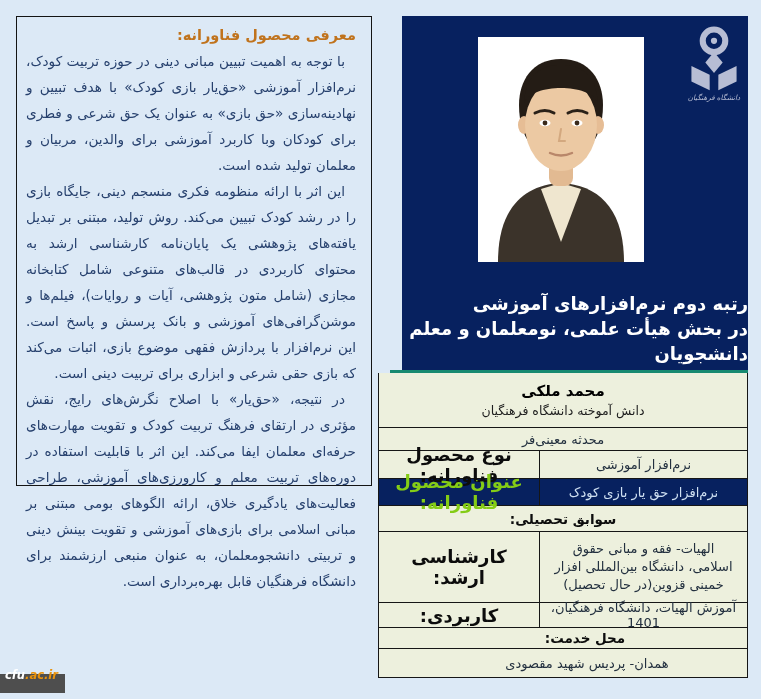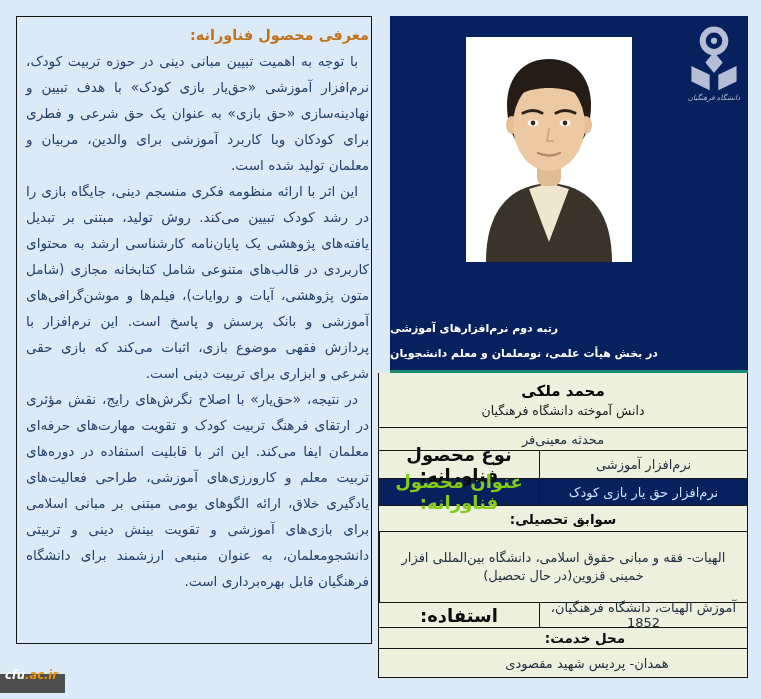--- a/index.html
+++ b/index.html
@@ -6,54 +6,54 @@
   html,body { width:761px; height:699px; overflow:hidden; }
   body {
     background:#dce9f6;
     font-family:"DejaVu Sans", sans-serif;
     position:relative;
   }
   .page { position:absolute; inset:0; }
 
   
   .intro-box {
-    position:absolute; left:16px; top:16px; width:356px; height:628px;
+    position:absolute; left:16px; top:16px; width:356px; height:470px;
     border:1px solid #141414; background:#dce9f6;
-    padding:5px 2px 0 9px;
+    padding:5px 15px 0 9px;
   }
   .intro-heading {
     color:#c0731d; font-weight:bold; font-size:14.5px; line-height:26px;
   }
   .intro-p {
     color:#27416e; font-size:13.6px; line-height:26px;
     text-align:justify; text-indent:11px;
   }
 
   
   .right-col { position:absolute; left:378px; top:16px; width:370px; }
 
   .navy-panel {
-    position:relative; margin-left:12px; height:354px; background:#07215f;
+    position:relative; margin-left:24px; height:354px; background:#07215f;
   }
   .photo-card {
     position:absolute; left:76px; top:21px; width:166px; height:225px;
     background:#ffffff;
   }
   .photo-card svg { display:block; width:100%; height:100%; }
 
   .uni-logo { position:absolute; right:3px; top:10px; width:62px; text-align:center; }
   .uni-logo svg { display:block; margin:0 auto; }
   .uni-logo-caption {
     color:#b7bdd4; font-size:7.5px; font-style:italic; line-height:9px;
     white-space:nowrap; transform:scale(.95); margin-top:1px;
   }
 
   .banner {
-    position:absolute; left:0; right:0; bottom:4px; text-align:left;
-    color:#ffffff; font-weight:bold; font-size:11px; line-height:25px;
+    position:absolute; left:0; right:0; bottom:4px; text-align:right;
+    color:#ffffff; font-weight:bold; font-size:18px; line-height:25px;
   }
 
   .teal-divider { margin-left:12px; height:3px; background:#178a70; }
 
   
   .tbl {
     width:370px; background:#edf0dd;
     border:1px solid #161616; border-top:none;
     color:#23303f; font-size:13px;
   }
@@ -168,26 +168,27 @@
       <div class="row r-title highlight">
         <div class="cell lbl">عنوان محصول فناورانه:</div>
         <div class="cell val">نرم‌افزار حق یار بازی کودک</div>
       </div>
 
       <div class="row r-edu">
         <div class="cell full section-title">سوابق تحصیلی:</div>
       </div>
 
       <div class="row r-ma">
+        <div class="cell lbl">کارشناسی ارشد:</div>
         <div class="cell val">الهیات- فقه و مبانی حقوق اسلامی، دانشگاه بین‌المللی افزار خمینی قزوین(در حال تحصیل)</div>
       </div>
 
       <div class="row r-ba">
-        <div class="cell lbl">استفاده:</div>
-        <div class="cell val">آموزش الهیات، دانشگاه فرهنگیان، 1852</div>
+        <div class="cell lbl">کاربردی:</div>
+        <div class="cell val">آموزش الهیات، دانشگاه فرهنگیان، 1401</div>
       </div>
 
       <div class="row r-svc">
         <div class="cell full section-title">محل خدمت:</div>
       </div>
 
       <div class="row r-loc">
         <div class="cell full">همدان- پردیس شهید مقصودی</div>
       </div>
 

